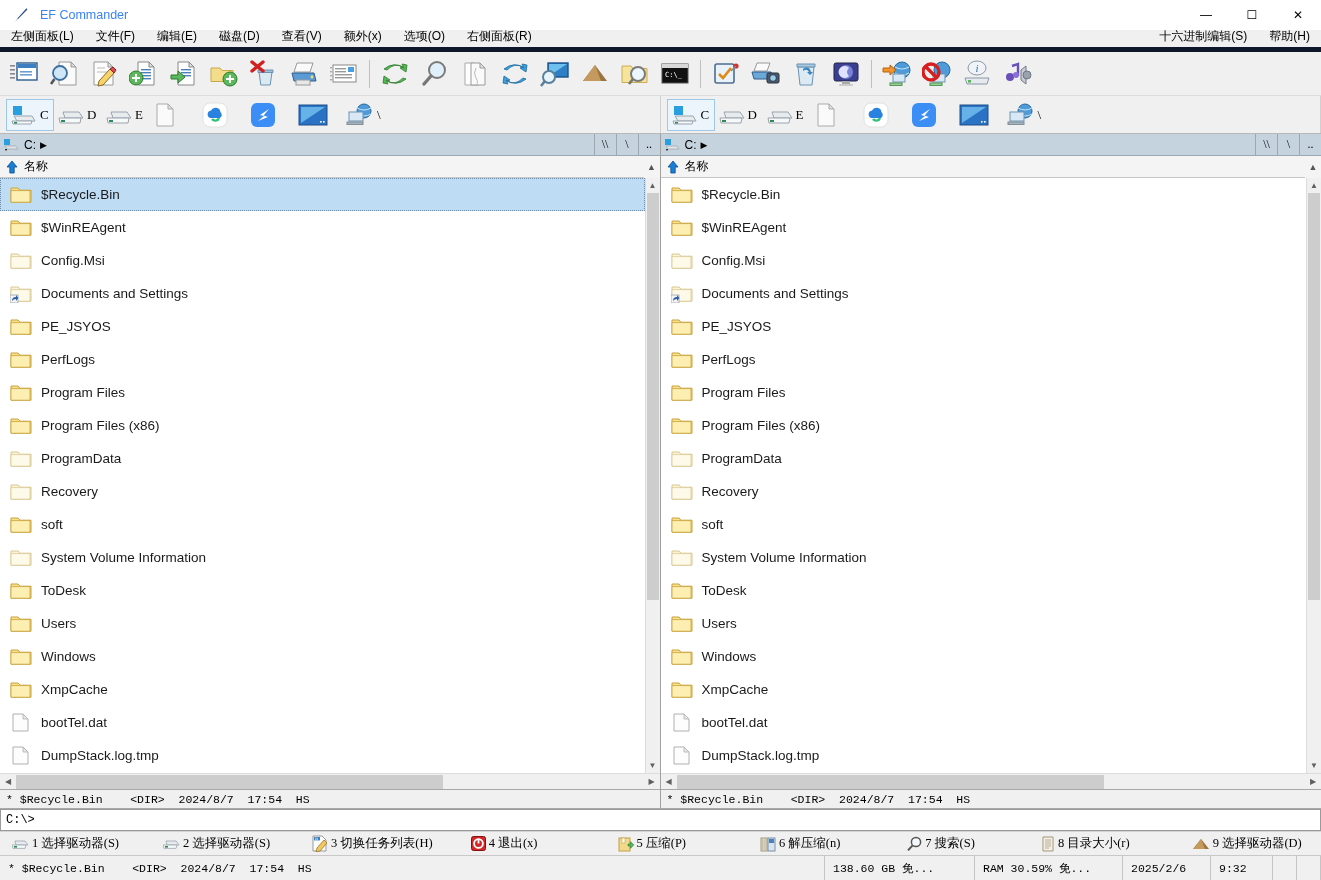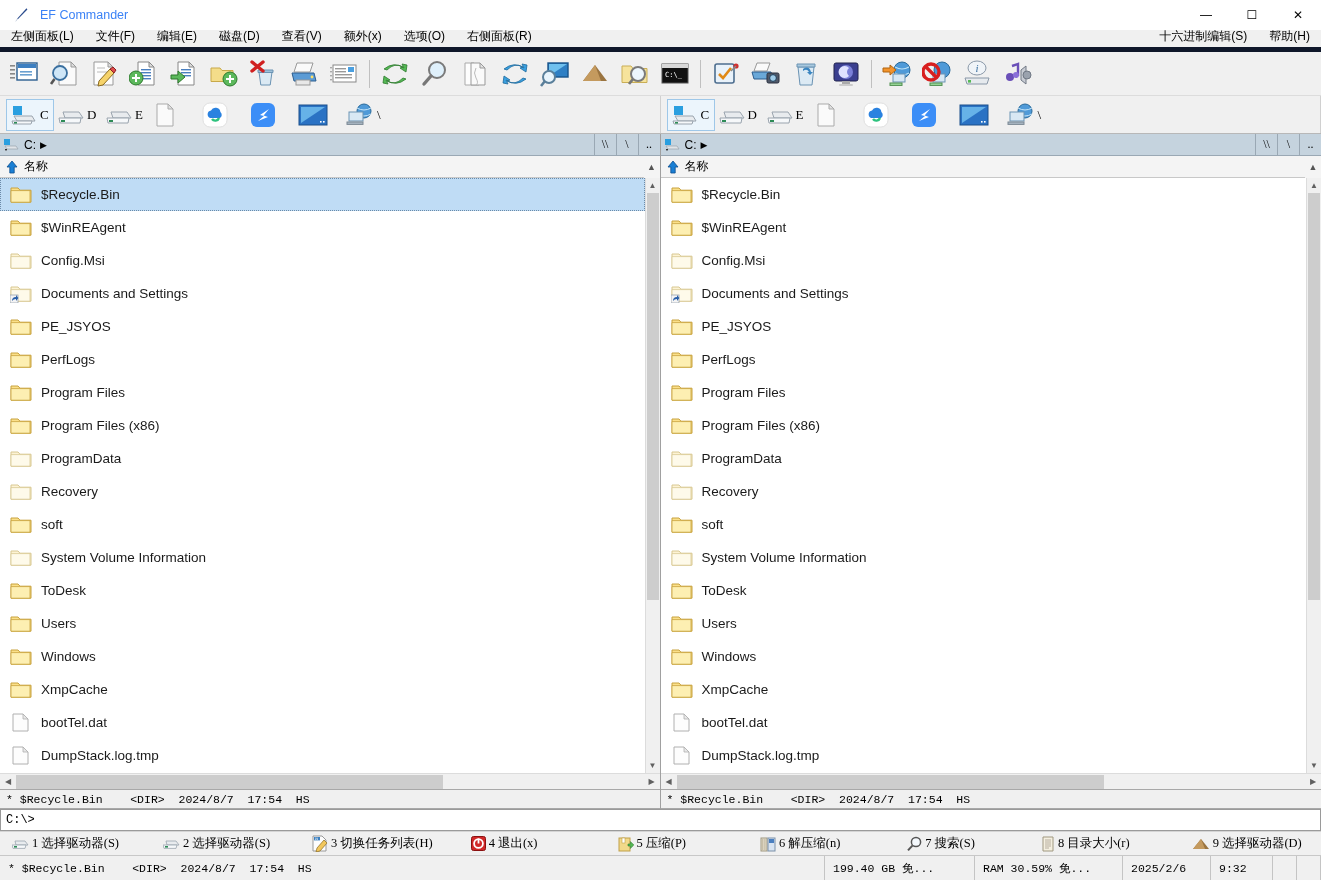--- a/index.html
+++ b/index.html
@@ -1163,19 +1163,19 @@
           <path d="M9 2 L13 12 H1 Z" fill="#c49a5e"></path>
         </svg>
       </span>
     <span class="fk-num">9</span>
     <span>选择驱动器(D)</span>
   </span>
 </div>
 
 <div class="statusbar">
   <span class="sb-cell grow">* $Recycle.Bin    &lt;DIR&gt;  2024/8/7  17:54  HS</span>
-  <span class="sb-cell" style="min-width:150px">199.40 GB 免...</span>
+  <span class="sb-cell" style="min-width:150px">138.60 GB 免...</span>
   <span class="sb-cell" style="min-width:148px">RAM 30.59% 免...</span>
   <span class="sb-cell" style="min-width:88px">2025/2/6</span>
   <span class="sb-cell" style="min-width:62px">9:32</span>
   <span class="sb-cell" style="min-width:24px"></span>
   <span class="sb-cell" style="min-width:24px"></span>
 </div>
 
 </body></html>

